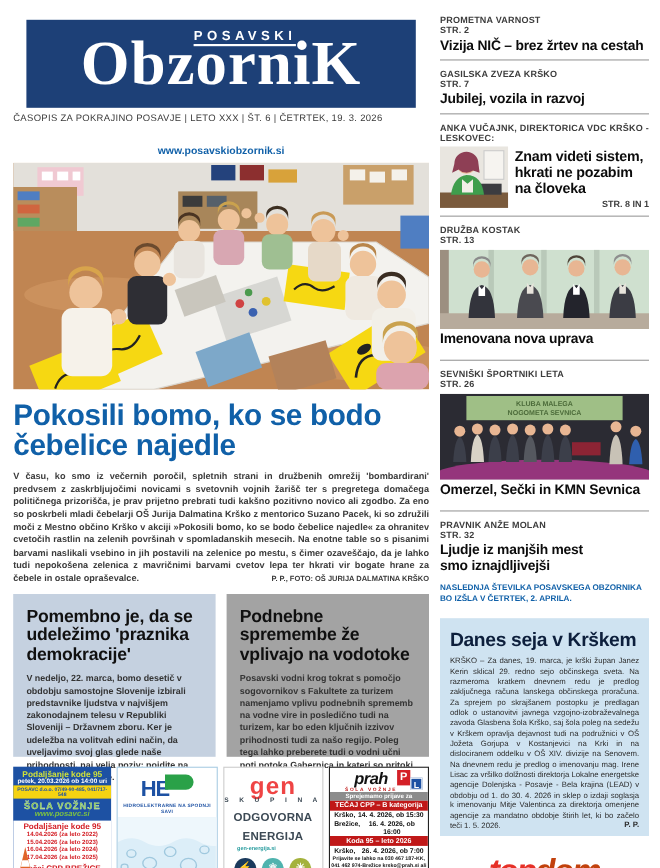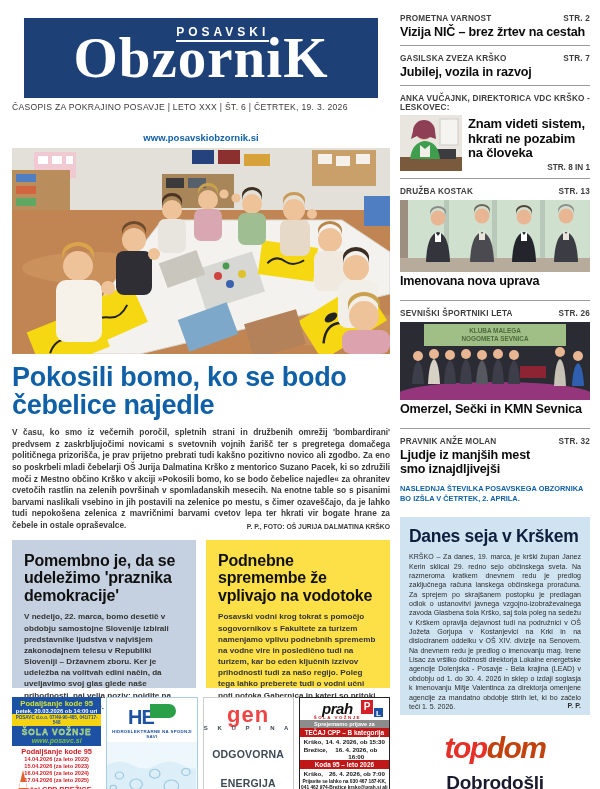--- a/index.html
+++ b/index.html
@@ -20,21 +20,21 @@
 
   
   .headline { margin-top:9px; color:#1060a8; font-size:27px; font-weight:800; line-height:1.04; letter-spacing:-0.3px; }
   .lead-body { margin-top:8px; font-size:8.3px; line-height:1.4; color:#3b3b3b; font-weight:600; text-align:justify; }
   .lead-credit { font-size:6.8px; color:#3b3b3b; font-weight:700; text-align:right; margin-top:-9px; }
 
   
   .features { display:flex; gap:10px; margin-top:10px; }
   .feature { flex:1; padding:12px 12px 9px 12px; height:148px; }
   .feature.blue { background:#c5d1e0; }
-  .feature.pink { background:#fde047; }
+  .feature.pink { background:#a3a3a3; }
   .feature h3 { font-size:16px; font-weight:800; color:#101010; line-height:1.1; letter-spacing:-0.2px; }
   .feature p { margin-top:7px; font-size:8.1px; line-height:1.38; color:#333; font-weight:600; }
   .feature .pages { text-align:right; font-size:9px; font-weight:800; color:#101010; margin-top:4px; }
 
   
   .ad-strip { display:flex; gap:5px; margin-top:9px; height:113px; }
   .ad { flex:1; overflow:hidden; font-weight:700; }
 
   .ad-posavc { background:#1d51a3; display:flex; flex-direction:column; text-align:center; position:relative; }
   .posavc-h1 { color:#cfe03a; font-size:7.6px; padding-top:2px; }
@@ -52,42 +52,42 @@
   .ad-hess { background:#fff; border:1px solid #a9cce3; display:flex; flex-direction:column; }
   .hess-top { text-align:center; padding-top:6px; }
   .hess-logo { font-size:20px; font-weight:800; color:#1d51a3; letter-spacing:-1px; display:inline-block; }
   .hess-flag { display:inline-block; width:26px; height:14px; background:#2aa148; border-radius:0 7px 7px 0; vertical-align:6px; margin-left:-4px; }
   .hess-sub { font-size:4.4px; color:#1d51a3; letter-spacing:0.3px; }
   .hess-water { flex:1; margin-top:3px; }
 
   .ad-gen { background:#fff; border:1px solid #cccccc; text-align:center; }
   .gen-logo { color:#ef4444; font-size:22px; font-weight:800; letter-spacing:1px; margin-top:4px; }
   .gen-group { color:#3d4a55; font-size:6px; letter-spacing:4px; margin-top:-3px; }
-  .gen-line { color:#3d4a55; font-size:10.5px; font-weight:800; line-height:1.1; margin-top:18px; letter-spacing:0.2px; }
+  .gen-line { color:#3d4a55; font-size:10.5px; font-weight:800; line-height:1.1; margin-top:7px; letter-spacing:0.2px; }
   .gen-web { color:#2a9d9f; font-size:5px; text-align:left; margin-left:12px; margin-top:1px; }
   .gen-icons { display:flex; justify-content:center; gap:5px; margin-top:5px; }
   .gen-circle { width:20px; height:20px; border-radius:50%; color:#fff; font-size:10px; line-height:20px; text-align:center; }
   .gc1 { background:#1b3a5c; } .gc2 { background:#4fb3ae; } .gc3 { background:#a4b23c; }
 
   .ad-prah { background:#fff; border:1.5px solid #222; text-align:center; }
   .prah-logohead { position:relative; height:22px; }
   .prah-logo { font-size:15px; font-weight:800; font-style:italic; color:#111; letter-spacing:-0.5px; padding-top:2px; display:inline-block; margin-left:-14px;}
   .prah-logosub { font-size:4.4px; color:#c01818; letter-spacing:1.5px; margin-top:-3px; margin-left:-14px;}
   .prah-p { position:absolute; right:16px; top:2px; width:12px; height:14px; background:#d42027; color:#fff; font-size:10px; font-weight:800; line-height:14px; }
   .prah-l { position:absolute; right:5px; top:9px; width:11px; height:11px; background:#1d51a3; color:#fff; font-size:8px; font-weight:800; line-height:11px; border:1px solid #fff; }
   .prah-intro { background:#8c8c8c; color:#fff; font-size:5.6px; padding:1px 0; }
   .prah-band { background:#c01818; color:#fff; font-size:6.4px; font-weight:800; padding:1px 0; }
   .prah-row { display:flex; justify-content:space-between; font-size:6.2px; color:#111; padding:1px 4px 0 4px; font-weight:800; }
   .prah-contact { font-size:4.8px; color:#111; margin-top:2px; line-height:1.3; font-weight:700; }
   .prah-footer { border-top:1px solid #999; margin-top:2px; padding-top:1px; font-size:4.2px; color:#333; line-height:1.3; }
 
   
   .teaser { padding:2px 0 6px 0; }
   .divider { border-top:1px solid #9a9a9a; margin:0 0 6px 0; }
-  .kicker-row { display:flex; justify-content:space-between; font-size:8.2px; color:#3d3d3d; font-weight:600; letter-spacing:0.2px; }
+  .kicker-row { display:flex; justify-content:space-between; font-size:8.2px; color:#3d3d3d; font-weight:600; letter-spacing:0.2px;flex-direction:column; }
   .t-headline { font-size:12.6px; font-weight:800; color:#0c0c0c; line-height:1.12; margin-top:2px; letter-spacing:-0.2px; }
   .t3-row { display:flex; gap:6px; margin-top:3px; }
   .t3-photo { flex:none; }
   .t-page-below { text-align:right; font-size:8.2px; color:#3d3d3d; font-weight:600; margin-top:2px; }
   .t-photo-full { display:block; margin-top:4px; }
   .notice { font-size:7.4px; font-weight:800; color:#1060a8; line-height:1.35; margin:2px 0 13px 0; }
 
   .seja-box { background:#cfe3f1; padding:9px 9px 6px 9px; }
   .seja-title { font-size:17.5px; font-weight:800; color:#0d1f3c; letter-spacing:-0.3px; }
   .seja-body { font-size:7.05px; line-height:1.33; color:#2c2c2c; text-align:justify; margin-top:5px; font-weight:500; }

